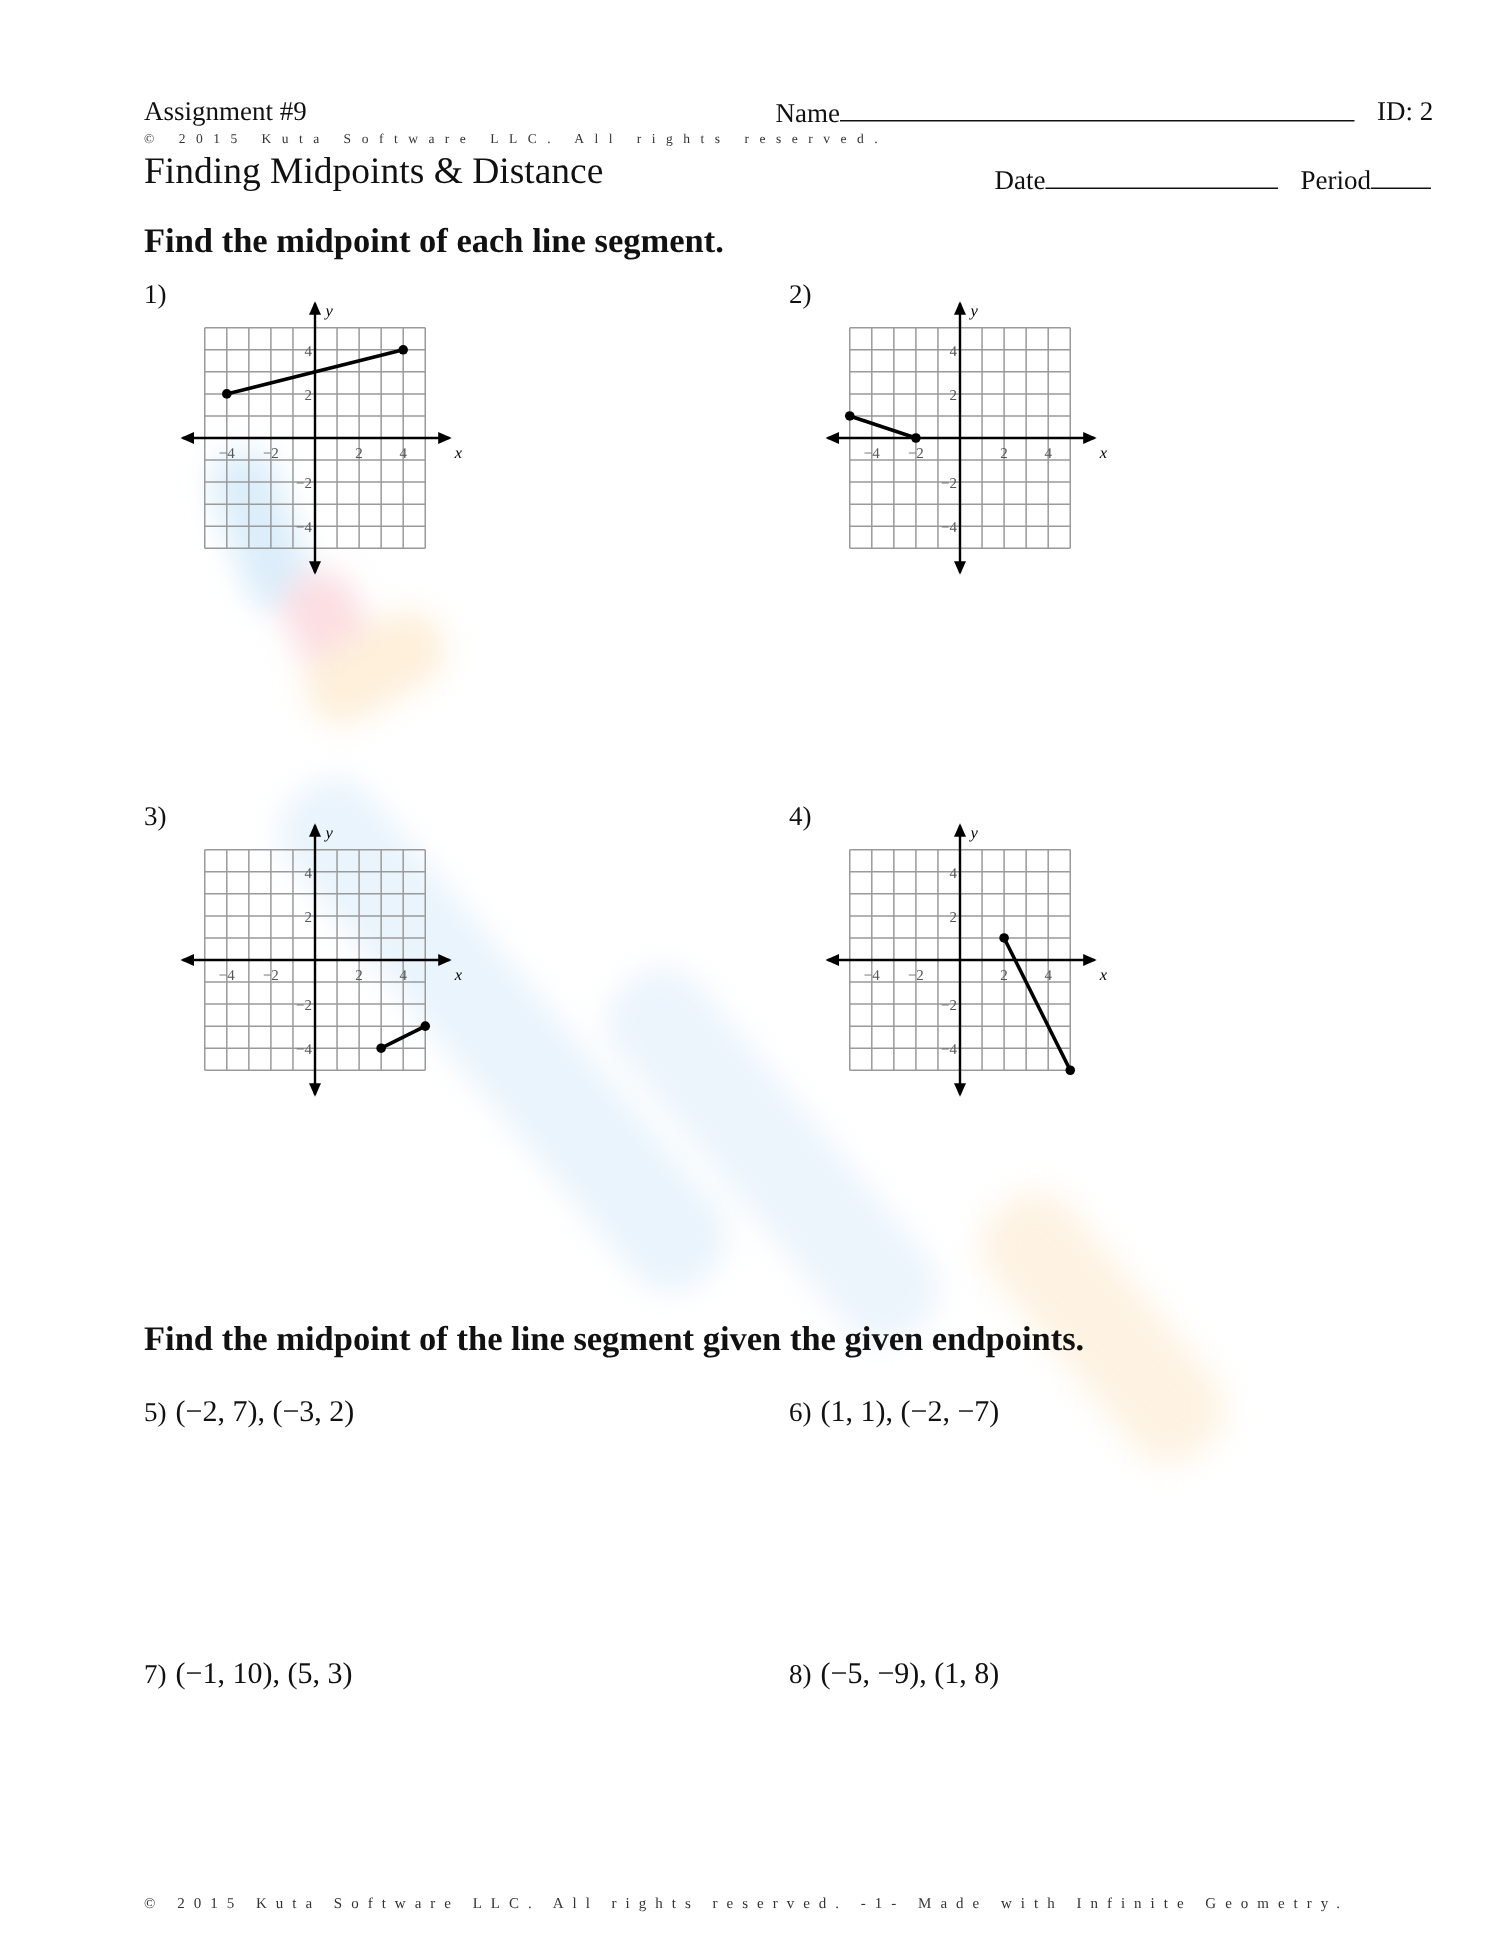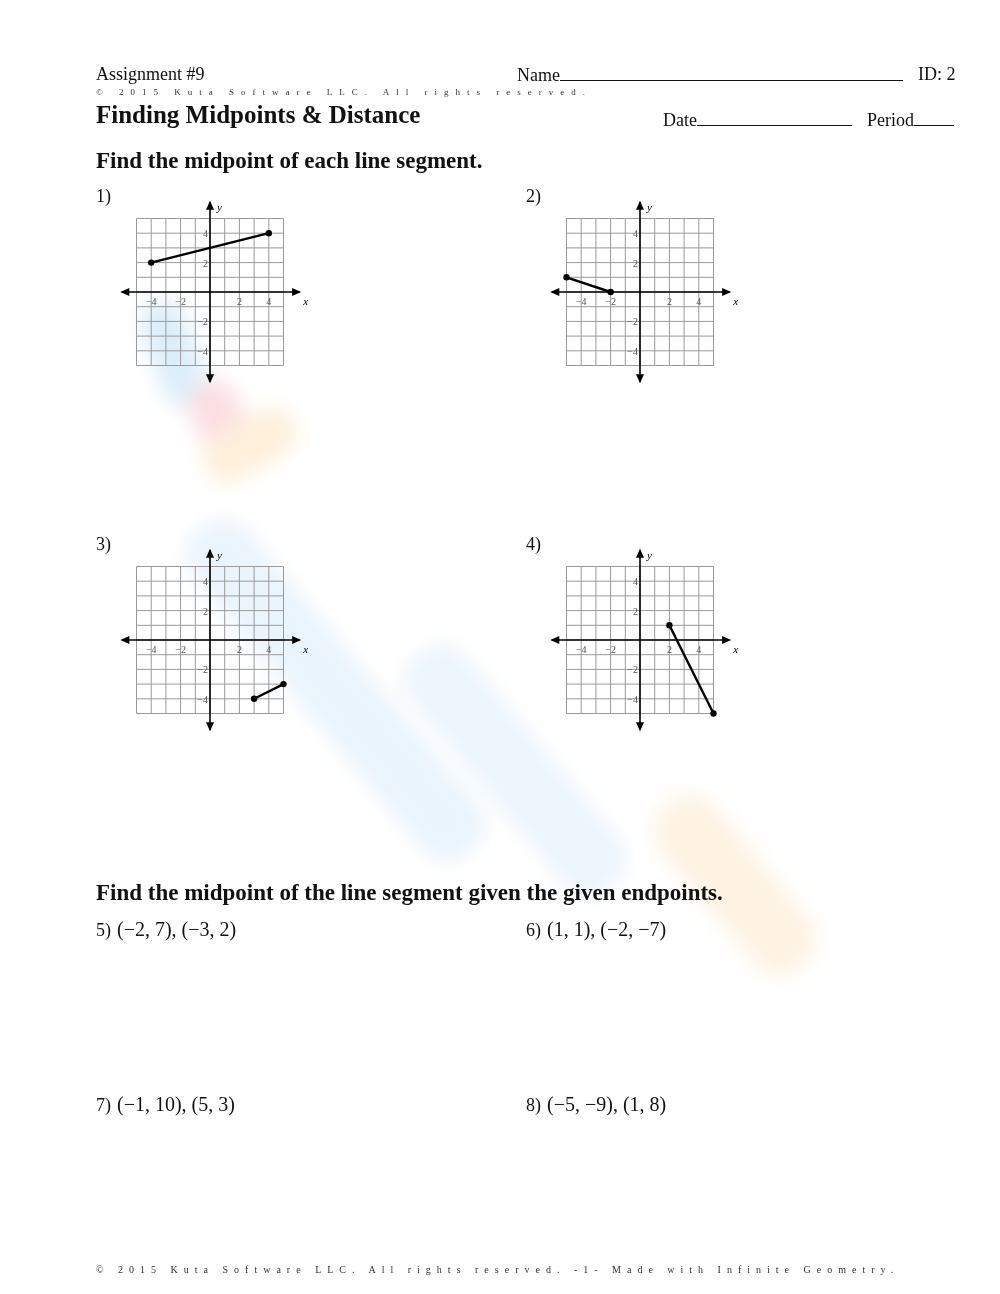--- a/index.html
+++ b/index.html
@@ -5,21 +5,21 @@
   html, body { margin: 0; padding: 0; background: #ffffff; }
   body { width: 1000px; height: 1294px; position: relative; overflow: hidden;
          font-family: "Liberation Serif", "DejaVu Serif", serif; color: #111; }
   .abs { position: absolute; }
   .watermark { position: absolute; left: 0; top: 0; width: 1000px; height: 1294px; pointer-events: none; }
   .hdr { font-size: 18px; white-space: nowrap; }
   .small-copy { font-size: 9px; letter-spacing: 7px; white-space: nowrap; color: #333; }
   .title { font-size: 25px; white-space: nowrap; }
   .instr { font-size: 23px; font-weight: bold; white-space: nowrap; }
   .qnum { font-size: 18px; white-space: nowrap; }
-  .prob { font-size: 20px; white-space: nowrap; }
+  .prob { font-size: 20px; white-space: nowrap; margin-top: 12px; }
   .prob .n { font-size: 18px; margin-right: 6px; }
   .foot { font-size: 10px; letter-spacing: 6px; white-space: nowrap; color: #333; }
   .line { display: inline-block; border-bottom: 1px solid #111; height: 16px; vertical-align: baseline; }
   svg text { font-family: "Liberation Serif", "DejaVu Serif", serif; }
 </style>
 </head>
 <body>
 
 <svg class="watermark" viewBox="0 0 1000 1294">
   <defs>
@@ -36,21 +36,21 @@
     <rect x="700" y="780" width="70" height="210" rx="30" fill="#fde9cc" transform="rotate(-40 735 885)"></rect>
   </g>
 </svg>
 
 <div class="abs hdr" style="left:96px; top:64px;">Assignment #9</div>
 <div class="abs hdr" style="left:517px; top:64px;">
   <span>Name</span><span class="line" style="width:343px;"></span>
 </div>
 <div class="abs hdr" style="left:918px; top:64px;">ID: 2</div>
 <div class="abs small-copy" style="left:96px; top:87px;">© 2015 Kuta Software LLC. All rights reserved.</div>
-<div class="abs title" style="left:96px; top:101px;font-weight:bold;">Finding Midpoints &amp; Distance</div>
+<div class="abs title" style="left:96px; top:101px;">Finding Midpoints &amp; Distance</div>
 <div class="abs hdr" style="left:663px; top:109px;">
   <span>Date</span><span class="line" style="width:155px;"></span>
 </div>
 <div class="abs hdr" style="left:867px; top:109px;">
   <span>Period</span><span class="line" style="width:40px;"></span>
 </div>
 
 <div class="abs instr" style="left:96px; top:148px;">Find the midpoint of each line segment.</div>
 
 <div class="abs qnum" style="left:96px; top:186px;">1)</div>

